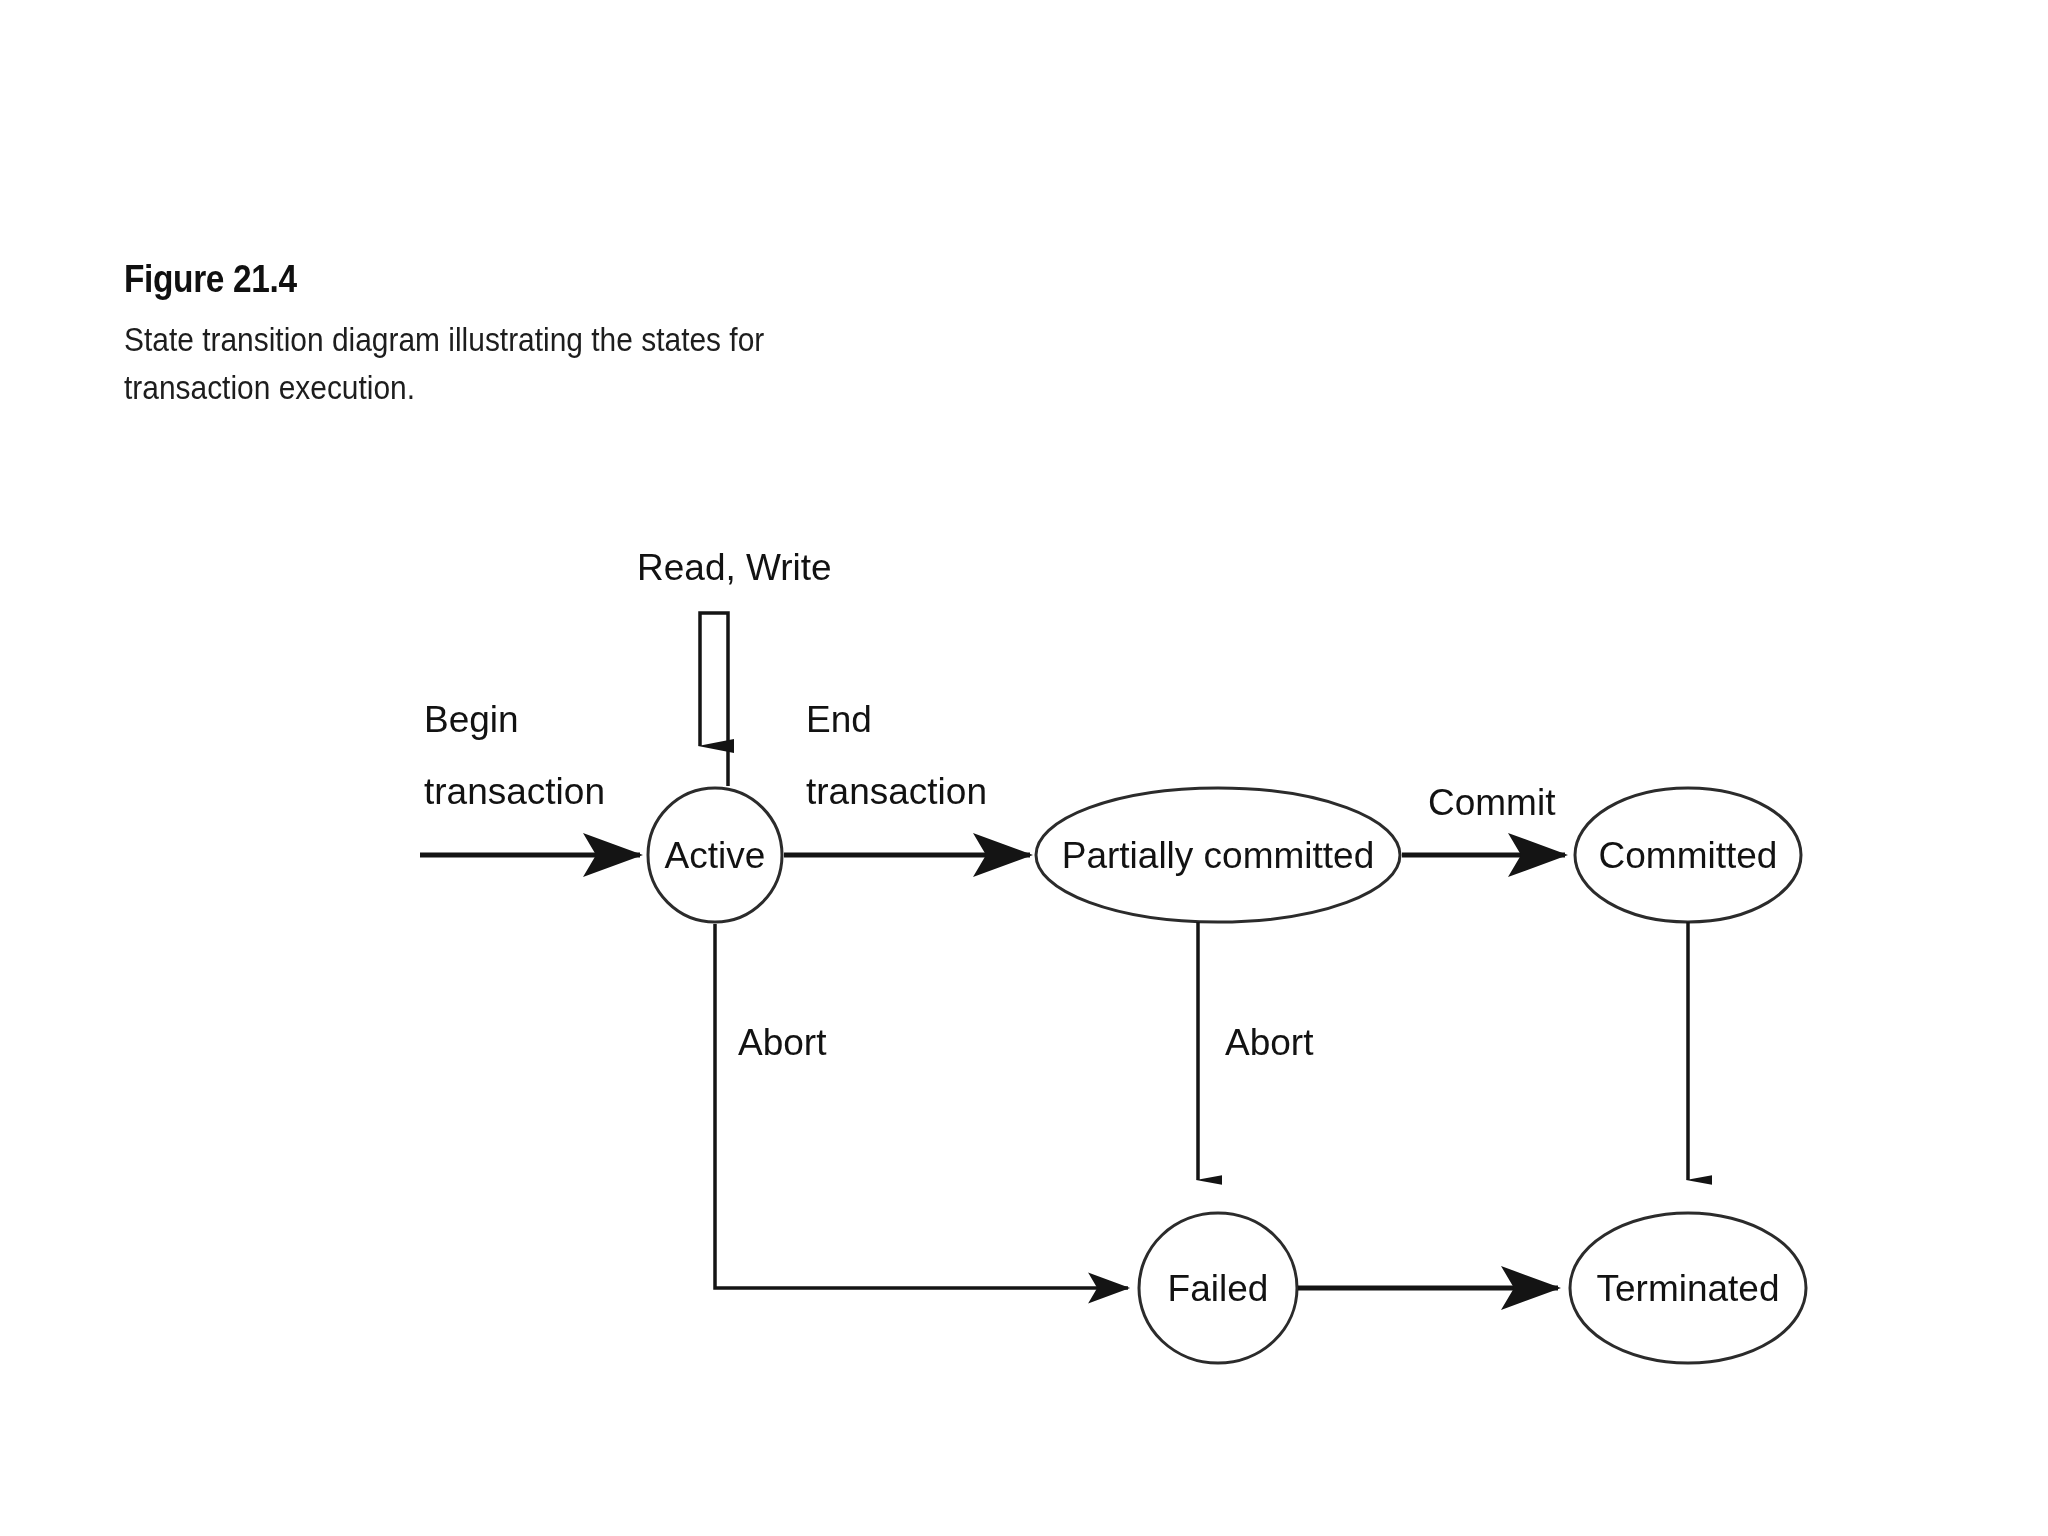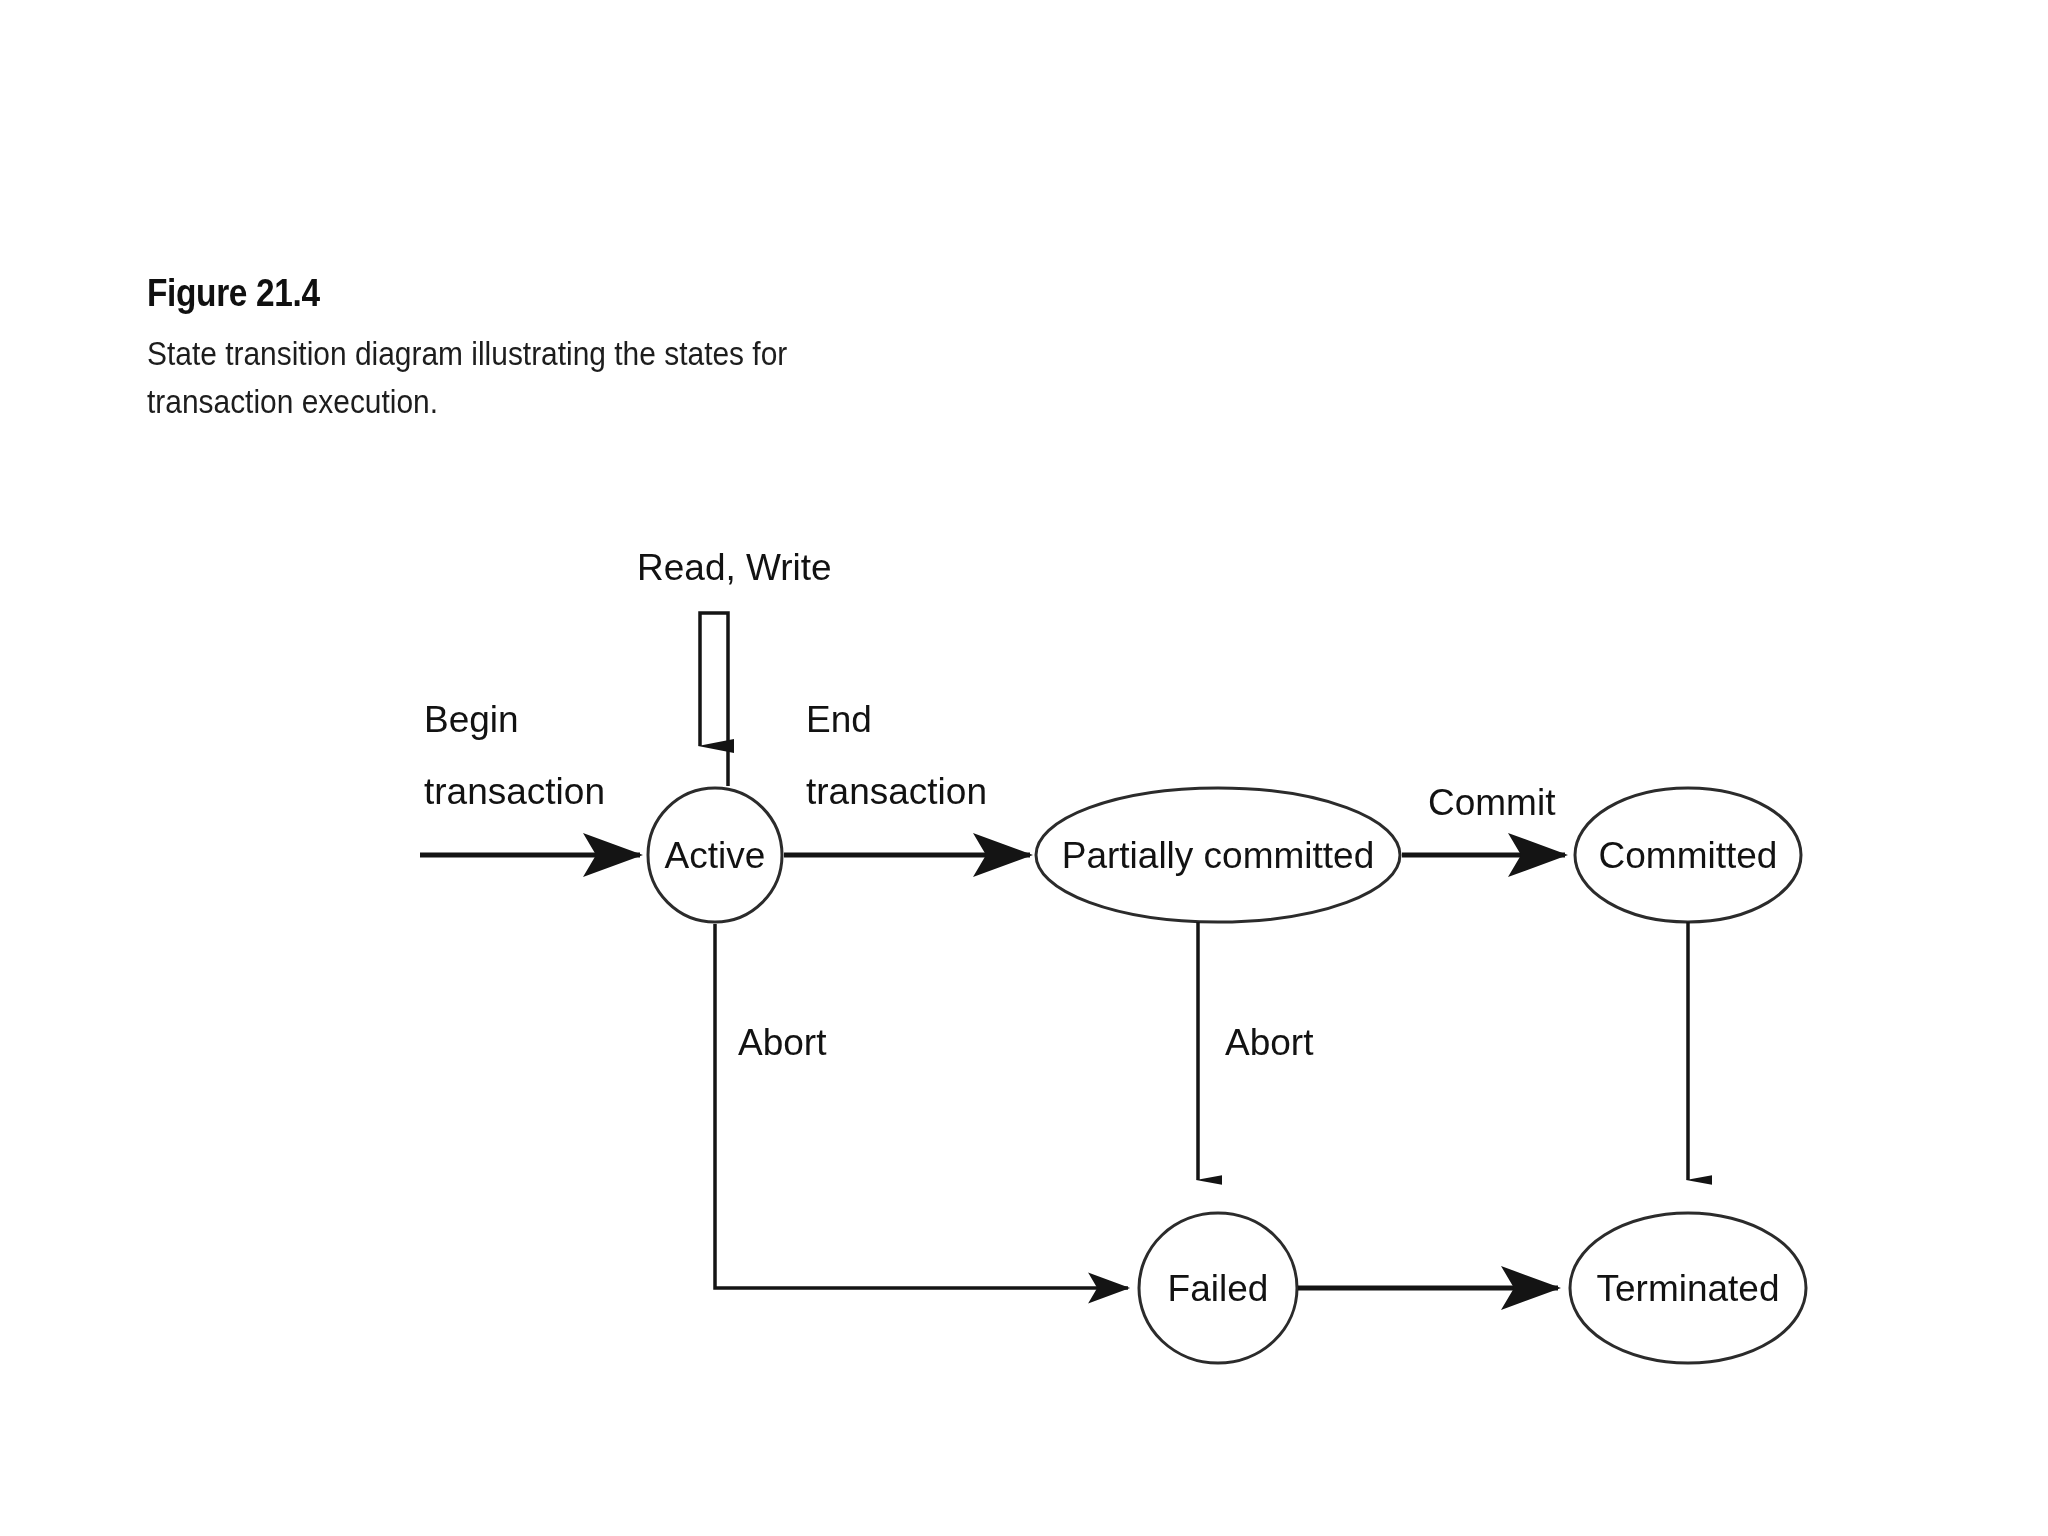--- a/index.html
+++ b/index.html
@@ -19,23 +19,22 @@
   #figure-root {
     position: absolute;
     inset: 0;
     background: #ffffff;
   }
 
   
   .caption-block {
     position: absolute;
     left: 124px;
-    top: 272px;
+    top: 258px;
     width: 820px;
-    margin-left: 23px;
   }
   .figure-title {
     font-size: 38px;
     font-weight: bold;
     letter-spacing: -0.4px;
     line-height: 1.12;
     color: #101010;
     transform: scaleX(0.88);
     transform-origin: left center;
     white-space: nowrap;

